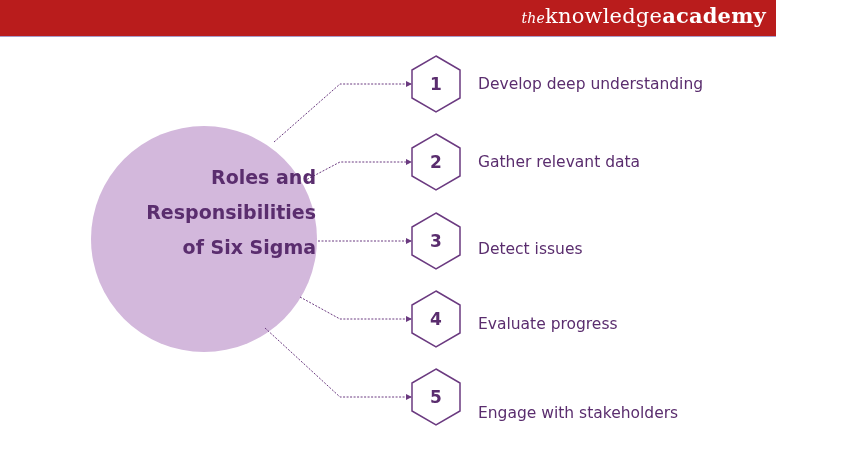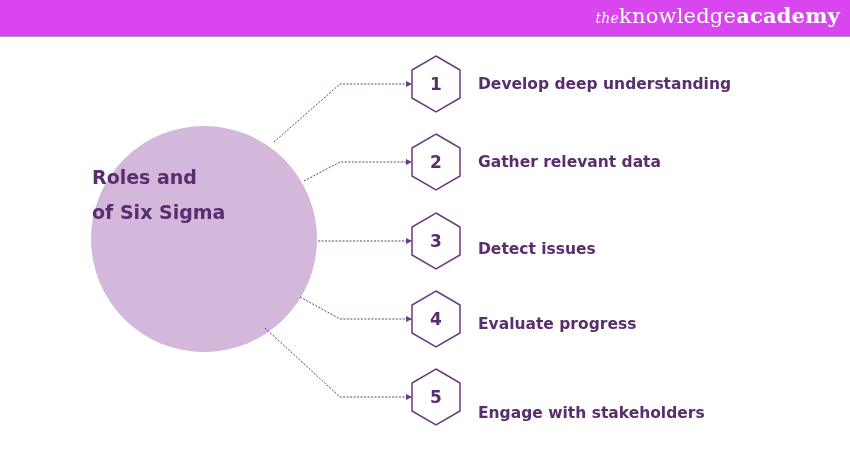--- a/index.html
+++ b/index.html
@@ -1,23 +1,23 @@
 <!DOCTYPE html>
 <html><head>
   <meta charset="utf-8">
   <style>
     html, body { margin: 0; padding: 0; }
     body { width: 850px; height: 450px; background: #ffffff; position: relative; overflow: hidden; font-family: "DejaVu Sans", sans-serif; }
-    .header { position: absolute; left: 0; top: 0; width: 850px; height: 36px; background: #d946ef; border-bottom: 1px solid #a79bc9; }
+    .header { position: absolute; left: 0; top: 0; width: 776px; height: 36px; background: #b91c1c; border-bottom: 1px solid #a79bc9; }
     .logo { position: absolute; right: 10px; top: 3px; color: #ffffff; font-family: "DejaVu Serif", serif; font-size: 21px; letter-spacing: 0.2px; white-space: nowrap; }
     .logo .the { font-style: italic; font-size: 14px; }
     .logo .academy { font-weight: bold; }
     svg.diagram { position: absolute; left: 0; top: 0; }
-    .hub-title { position: absolute; left: 92px; top: 160px; width: 224px; text-align: left; color: #5a2d6e; font-family: "DejaVu Sans", sans-serif; font-weight: bold; font-size: 19px; line-height: 35px; }
-    .item-label { position: absolute; left: 478px; color: #5a2d6e; font-family: "DejaVu Sans", sans-serif; font-size: 15.5px; line-height: 20px; white-space: nowrap; font-weight: bold; }
+    .hub-title { position: absolute; left: 92px; top: 160px; width: 224px; text-align: right; color: #5a2d6e; font-family: "DejaVu Sans", sans-serif; font-weight: bold; font-size: 19px; line-height: 35px; }
+    .item-label { position: absolute; left: 478px; color: #5a2d6e; font-family: "DejaVu Sans", sans-serif; font-size: 15.5px; line-height: 20px; white-space: nowrap; }
     .hex-num { position: absolute; width: 48px; text-align: center; color: #5a2d6e; font-family: "DejaVu Sans", sans-serif; font-weight: bold; font-size: 17px; line-height: 20px; }
   </style>
 </head>
 <body>
 
 <div class="header">
   <div class="logo">
     <span class="the">the</span><span>knowledge</span><span class="academy">academy</span>
   </div>
 </div>
@@ -40,20 +40,21 @@
       <polygon points="436,56 460,70 460,98 436,112 412,98 412,70" fill="#ffffff" stroke="#6b3a80" stroke-width="1.5"></polygon>
       <polygon points="436,134 460,148 460,176 436,190 412,176 412,148" fill="#ffffff" stroke="#6b3a80" stroke-width="1.5"></polygon>
       <polygon points="436,213 460,227 460,255 436,269 412,255 412,227" fill="#ffffff" stroke="#6b3a80" stroke-width="1.5"></polygon>
       <polygon points="436,291 460,305 460,333 436,347 412,333 412,305" fill="#ffffff" stroke="#6b3a80" stroke-width="1.5"></polygon>
       <polygon points="436,369 460,383 460,411 436,425 412,411 412,383" fill="#ffffff" stroke="#6b3a80" stroke-width="1.5"></polygon>
     </g>
 </svg>
 
 <div class="hub-title">
   <div>Roles and</div>
+  <div>Responsibilities</div>
   <div>of Six Sigma</div>
 </div>
 
 <div class="hex-num" style="left:412px; top:74px;">1</div>
 <div class="hex-num" style="left:412px; top:152px;">2</div>
 <div class="hex-num" style="left:412px; top:231px;">3</div>
 <div class="hex-num" style="left:412px; top:309px;">4</div>
 <div class="hex-num" style="left:412px; top:387px;">5</div>
 
 <div class="item-label" style="top:74px;">Develop deep understanding</div>

